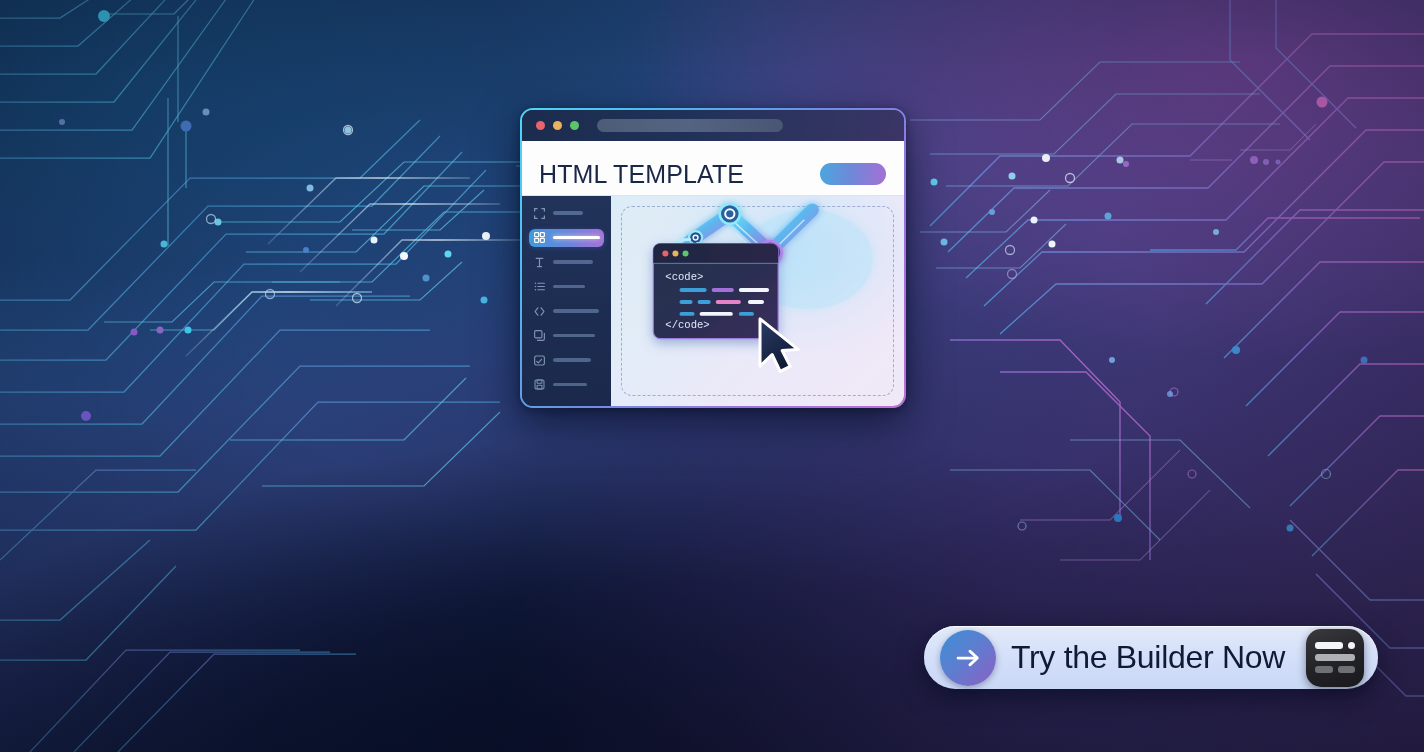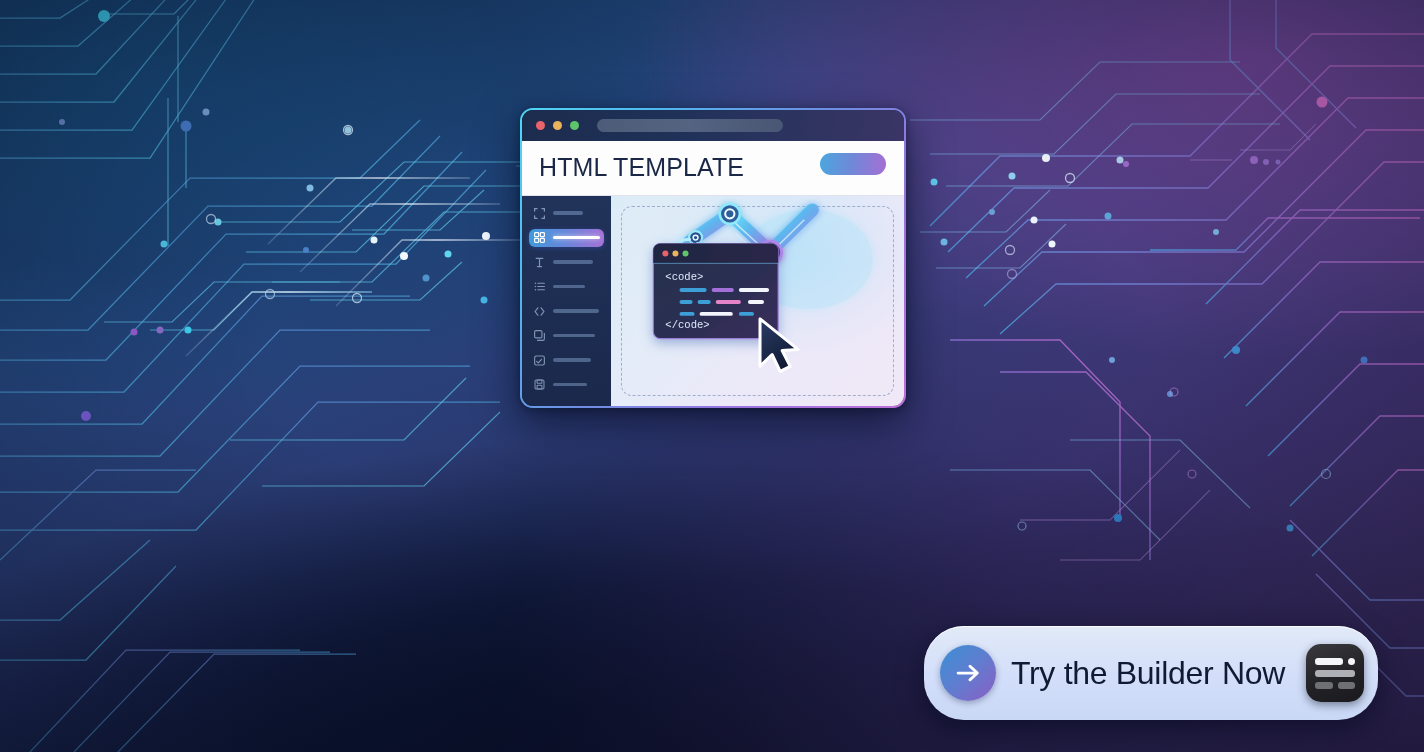--- a/index.html
+++ b/index.html
@@ -67,21 +67,21 @@
     transform: scaleX(0.985);
     text-shadow: 0 2px 10px rgba(0,0,0,0.35);
   }
 
   
   .cta {
     position: absolute;
     left: 924px;
     top: 626px;
     width: 454px;
-    height: 94px;
+    height: 63px;
     border-radius: 40px;
     background: linear-gradient(180deg, #e2eaf8 0%, #d2defa 55%, #c9d8f5 100%);
     display: flex;
     align-items: center;
     padding: 0 14px 0 16px;
     box-shadow: 0 8px 26px rgba(2,8,28,0.55), inset 0 1px 0 rgba(255,255,255,0.8);
     cursor: pointer;
   }
   .cta-arrow {
     width: 56px; height: 56px;
@@ -151,21 +151,21 @@
   .addr {
     margin-left: 18px;
     width: 186px; height: 13px;
     border-radius: 7px;
     background: linear-gradient(90deg, #55657f 0%, #5d6c88 50%, #4e5c78 100%);
     opacity: 0.85;
   }
   .app-header {
     height: 55px;
     background: #fdfdfe;
-    display: flex; align-items: flex-start; justify-content: space-between;
+    display: flex; align-items: center; justify-content: space-between;
     padding: 12px 18px 0 17px;
     flex: 0 0 auto;
     border-bottom: 1px solid rgba(140,150,185,0.25);
   }
   .app-title {
     font-size: 25px;
     font-weight: 400;
     color: #1b2746;
     letter-spacing: 0.1px;
   }

